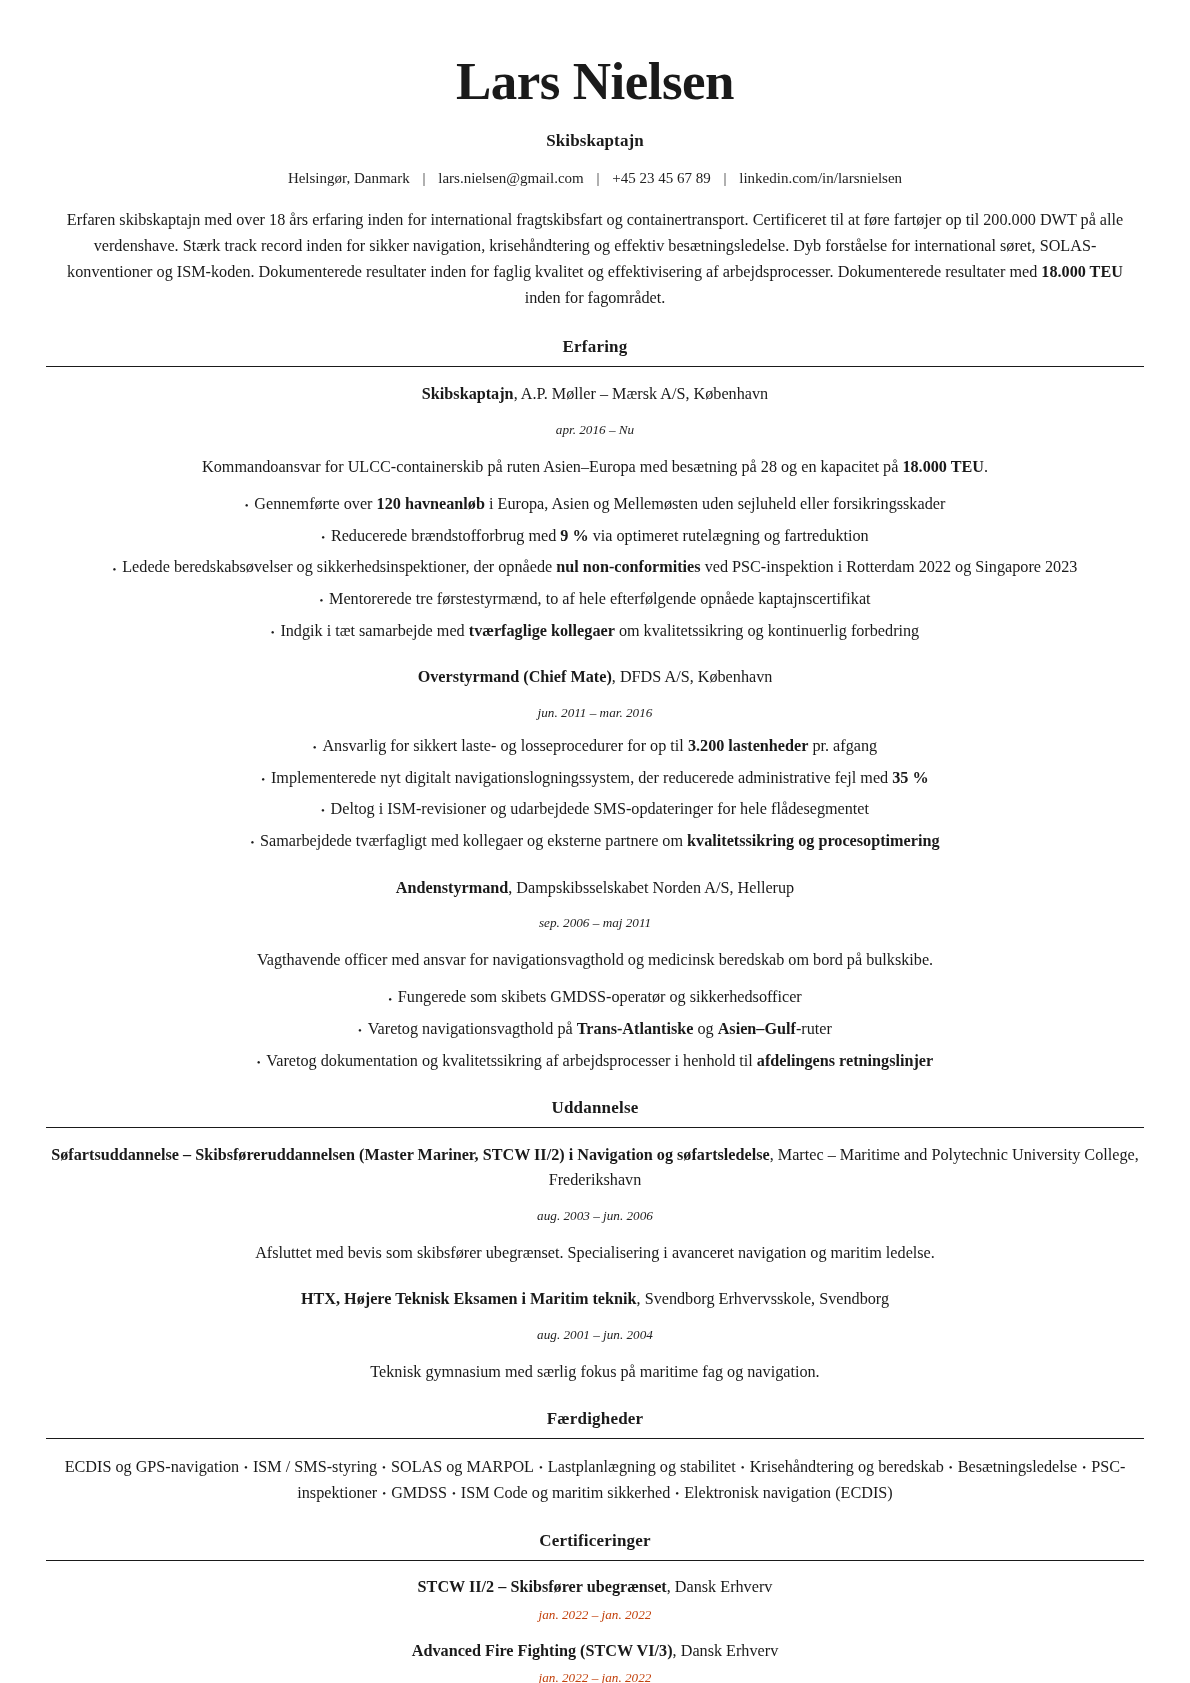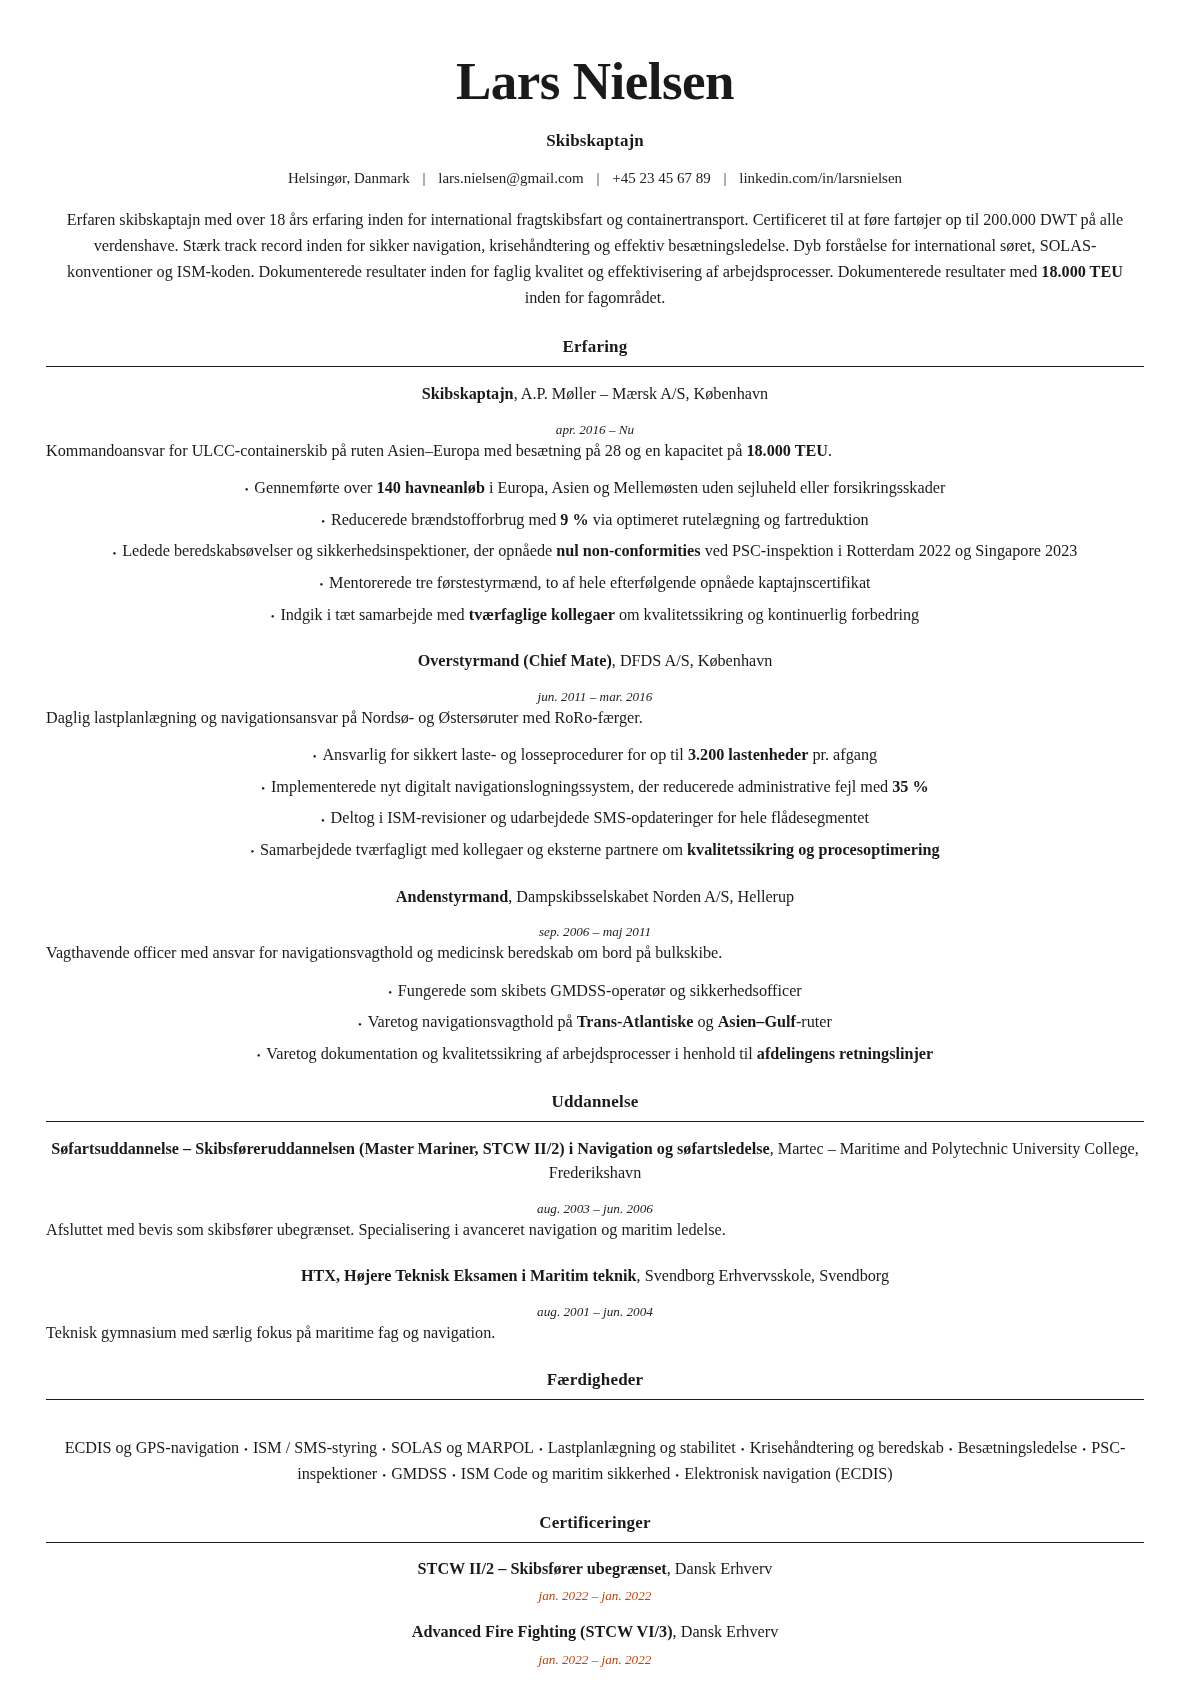--- a/index.html
+++ b/index.html
@@ -88,23 +88,23 @@
     line-height: 1.52;
   }
   .entry-date {
     text-align: center;
     font-size: 13.2px;
     font-style: italic;
     margin-top: 15px;
     color: #222;
   }
   .entry-desc {
-    text-align: left;
-    font-size: 16.2px;
-    margin-top: 1px;
+    text-align: center;
+    font-size: 16.2px;
+    margin-top: 17px;
     line-height: 1.5;
   }
   .bullets {
     list-style: none;
     margin: 14px 0 0 0;
     padding: 0;
   }
   .bullets li {
     text-align: center;
     font-size: 16.2px;
@@ -118,21 +118,20 @@
     padding-right: 3px;
   }
   b, strong { font-weight: 700; }
 
   
   .skills {
     text-align: center;
     font-size: 16.2px;
     line-height: 1.62;
     padding: 0 4px;
-    margin-top: 20px;
   }
   .skills .dot {
     font-size: 11px;
     vertical-align: middle;
     padding: 0 5px;
   }
 
   
   .cert { margin-bottom: 17px; }
   .cert:last-child { margin-bottom: 0; }
@@ -175,31 +174,30 @@
 
   <div class="section">
     <div class="section-title">Erfaring</div>
     <div class="section-rule"></div>
     <div class="section-body" id="experience-body">
         <div class="entry">
           <div class="entry-head"><b>Skibskaptajn</b><span>, A.P. Møller – Mærsk A/S, København</span></div>
           <div class="entry-date">apr. 2016 – Nu</div>
           <div class="entry-desc"><span>Kommandoansvar for ULCC-containerskib på ruten Asien–Europa med besætning på 28 og en kapacitet på </span><b>18.000 TEU</b><span>.</span></div>
           <ul class="bullets">
-            <li><span class="dot">• </span><span>Gennemførte over </span><b>140 havneanløb</b><span> i Europa, Asien og Mellemøsten uden sejluheld eller forsikringsskader</span></li>
+            <li><span class="dot">• </span><span>Gennemførte over </span><b>120 havneanløb</b><span> i Europa, Asien og Mellemøsten uden sejluheld eller forsikringsskader</span></li>
             <li><span class="dot">• </span><span>Reducerede brændstofforbrug med </span><b>9 %</b><span> via optimeret rutelægning og fartreduktion</span></li>
             <li><span class="dot">• </span><span>Ledede beredskabsøvelser og sikkerhedsinspektioner, der opnåede </span><b>nul non-conformities</b><span> ved PSC-inspektion i Rotterdam 2022 og Singapore 2023</span></li>
             <li><span class="dot">• </span><span>Mentorerede tre førstestyrmænd, to af hele efterfølgende opnåede kaptajnscertifikat</span></li>
             <li><span class="dot">• </span><span>Indgik i tæt samarbejde med </span><b>tværfaglige kollegaer</b><span> om kvalitetssikring og kontinuerlig forbedring</span></li>
           </ul>
         </div>
         <div class="entry">
           <div class="entry-head"><b>Overstyrmand (Chief Mate)</b><span>, DFDS A/S, København</span></div>
           <div class="entry-date">jun. 2011 – mar. 2016</div>
-          <div class="entry-desc"><span>Daglig lastplanlægning og navigationsansvar på Nordsø- og Østersøruter med RoRo-færger.</span></div>
           <ul class="bullets">
             <li><span class="dot">• </span><span>Ansvarlig for sikkert laste- og losseprocedurer for op til </span><b>3.200 lastenheder</b><span> pr. afgang</span></li>
             <li><span class="dot">• </span><span>Implementerede nyt digitalt navigationslogningssystem, der reducerede administrative fejl med </span><b>35 %</b></li>
             <li><span class="dot">• </span><span>Deltog i ISM-revisioner og udarbejdede SMS-opdateringer for hele flådesegmentet</span></li>
             <li><span class="dot">• </span><span>Samarbejdede tværfagligt med kollegaer og eksterne partnere om </span><b>kvalitetssikring og procesoptimering</b></li>
           </ul>
         </div>
         <div class="entry">
           <div class="entry-head"><b>Andenstyrmand</b><span>, Dampskibsselskabet Norden A/S, Hellerup</span></div>
           <div class="entry-date">sep. 2006 – maj 2011</div>

